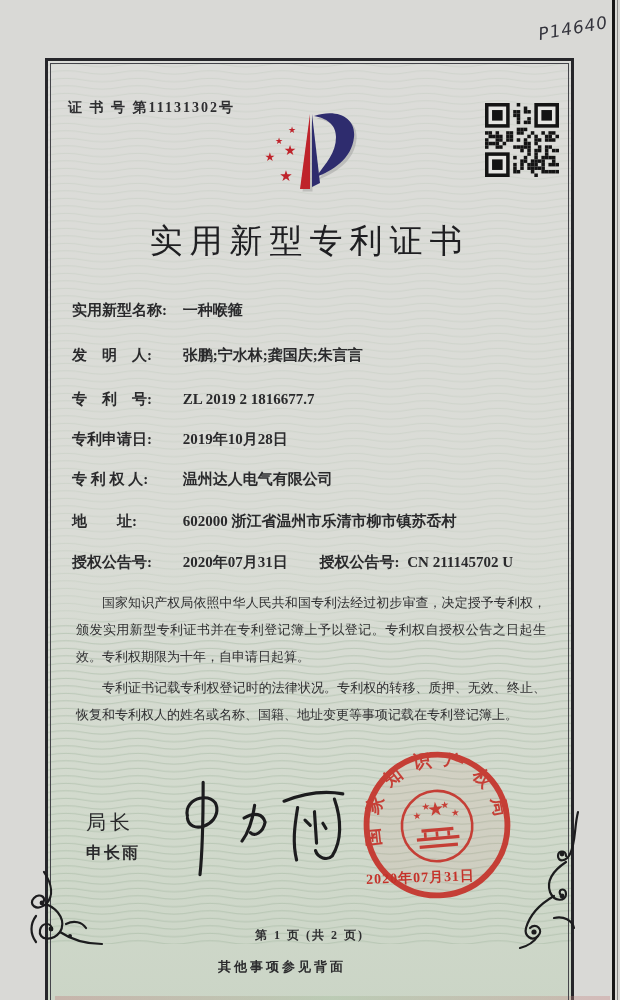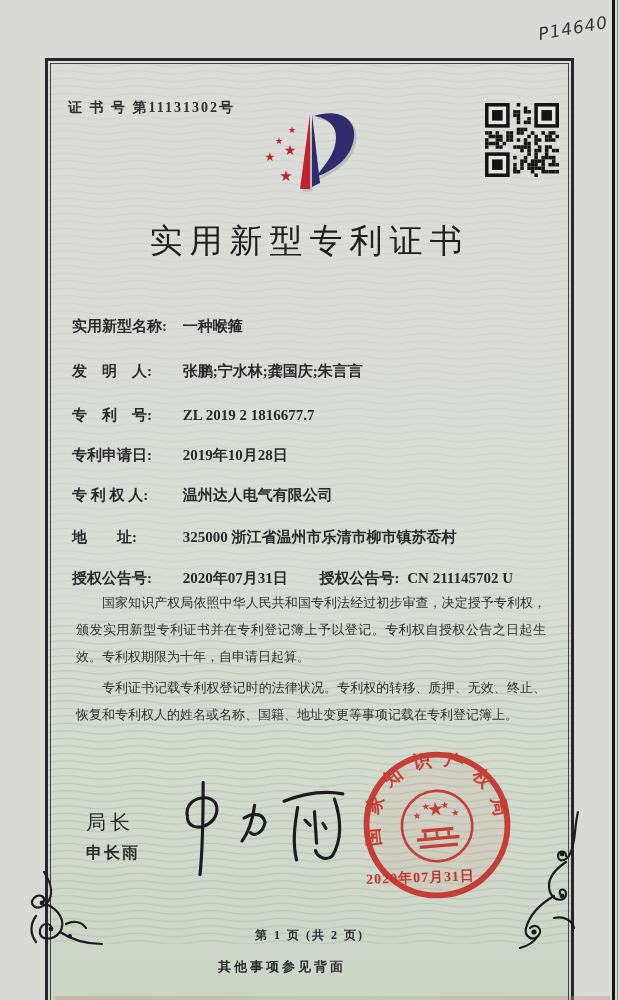--- a/index.html
+++ b/index.html
@@ -18,21 +18,21 @@
   .frame::before{content:"";position:absolute;inset:2px;border:1px solid #44444a;pointer-events:none;z-index:3;}
   .waves{position:absolute;inset:0;z-index:0;}
   .inner{position:absolute;inset:0;z-index:1;}
   .cert-number{position:absolute;left:20px;top:38px;font-size:14px;font-weight:600;
        color:#2e2e30;letter-spacing:2px;}
   .qr{position:absolute;left:437px;top:42px;width:74px;height:74px;}
   .logo{position:absolute;left:196px;top:50px;width:130px;height:95px;}
   .title{position:absolute;left:0;top:158px;width:100%;text-align:center;font-size:33px;
        font-weight:400;color:#1f1f22;letter-spacing:7px;}
   .row{position:absolute;left:24px;font-size:15px;color:#2a2a2c;font-weight:600;white-space:nowrap;}
-  .row .lbl{display:inline-block;min-width:103px;margin-top:16px;}
+  .row .lbl{display:inline-block;min-width:103px;}
   .row .lbl2{margin-left:28px;}
   .row .val{margin-left:4px;}
   .r0{top:240px}.r1{top:285px}.r2{top:329px}.r3{top:369px}.r4{top:409px}.r5{top:451px}.r6{top:492px}
   .paras{position:absolute;left:24px;top:524px;width:478px;font-size:13px;line-height:27px;
        color:#2f2f31;text-align:justify;}
   .paras p{margin:4px;text-indent:2em;}
   .director-title{position:absolute;left:38px;top:748px;font-size:20px;font-weight:400;
        letter-spacing:4px;color:#2a2a2c;}
   .director-name{position:absolute;left:38px;top:782px;font-size:16px;font-weight:700;
        letter-spacing:2px;color:#2a2a2c;}
@@ -237,21 +237,21 @@
       <div class="row r3">
         <span class="lbl">专利申请日:</span>
         <span class="val">2019年10月28日</span>
       </div>
       <div class="row r4">
         <span class="lbl">专 利 权 人:</span>
         <span class="val">温州达人电气有限公司</span>
       </div>
       <div class="row r5">
         <span class="lbl">地　　址:</span>
-        <span class="val">325000 浙江省温州市乐清市柳市镇苏岙村</span>
+        <span class="val">602000 浙江省温州市乐清市柳市镇苏岙村</span>
       </div>
       <div class="row r6">
         <span class="lbl">授权公告号:</span>
         <span class="val">2020年07月31日</span>
         <span class="lbl2">授权公告号:</span>
         <span class="val">CN 211145702 U</span>
       </div>
 
       <div class="paras">
         <p>国家知识产权局依照中华人民共和国专利法经过初步审查，决定授予专利权，颁发实用新型专利证书并在专利登记簿上予以登记。专利权自授权公告之日起生效。专利权期限为十年，自申请日起算。</p>

